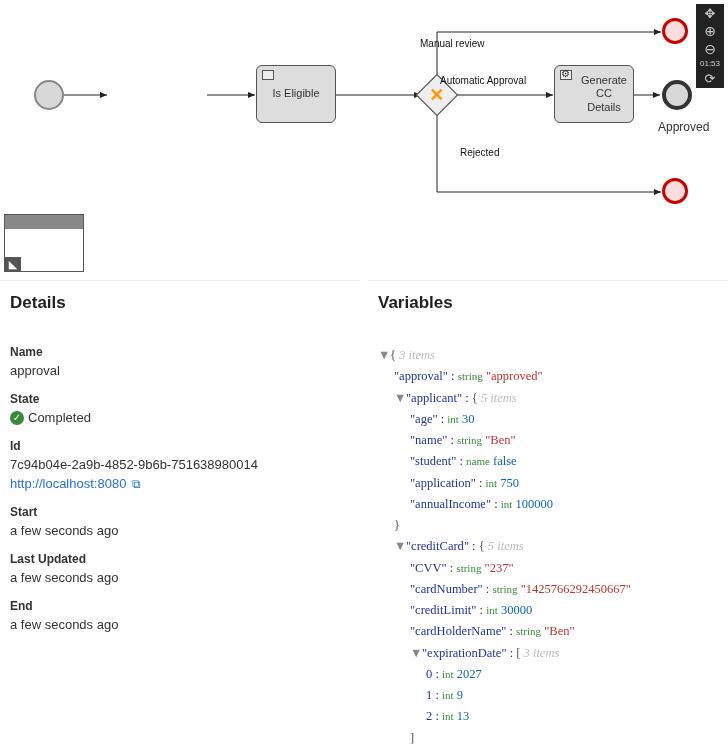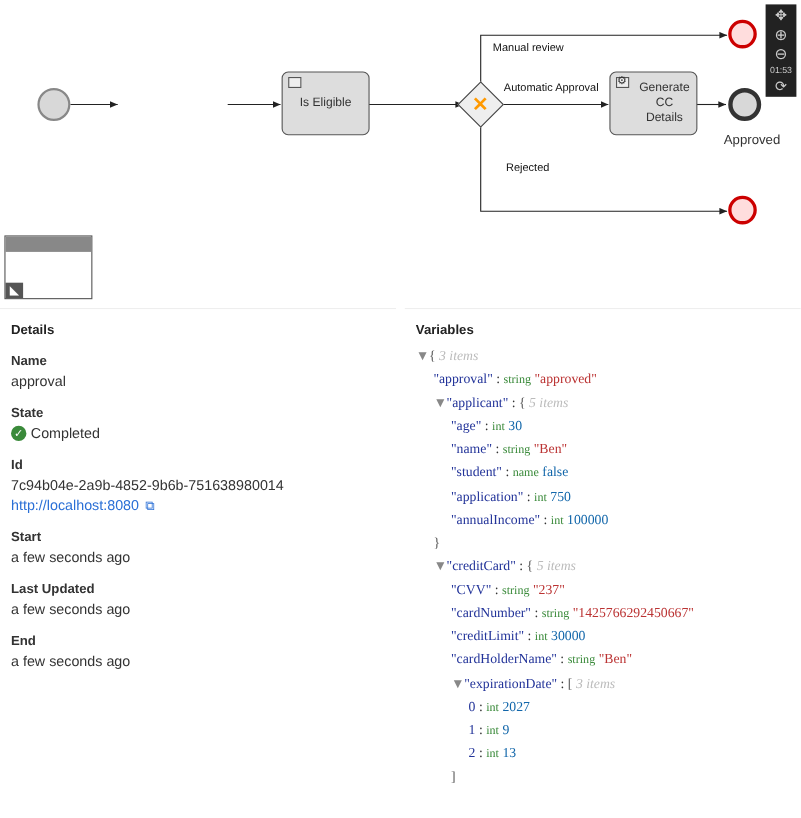--- a/index.html
+++ b/index.html
@@ -77,21 +77,21 @@
   .palette div { color:#ccc; font-size:13px; cursor:pointer; line-height:1; }
 
   .panels {
     display:flex; gap:8px; padding:0;
   }
   .panel {
     flex:1; background:#fff; padding:6px 10px 20px 10px;
     border-top:1px solid #eee;
   }
   .panel h2 {
-    font-size:12px; font-weight:600; margin:6px 0 6px 0; color:#222;
+    font-size:17px; font-weight:600; margin:6px 0 32px 0; color:#222;
   }
   .field-label {
     font-size:12px; font-weight:700; color:#333; margin-top:14px;
   }
   .field-value {
     font-size:13px; color:#333; margin-top:4px;
   }
   .completed-badge {
     display:inline-flex; align-items:center; gap:4px;
   }
@@ -147,22 +147,22 @@
 
   <div class="node-box" style="left:256px; top:65px; width:80px; height:58px;">
     <div class="node-icon"></div>
     <span>Is Eligible</span>
   </div>
 
   <div class="gateway" style="left:422px; top:80px;">
       <span>✕</span>
     </div>
 
-  <div class="edge-label" style="left:448px; top:38px;">Manual review</div>
-  <div class="edge-label" style="left:458px; top:75px;">Automatic Approval</div>
+  <div class="edge-label" style="left:420px; top:38px;">Manual review</div>
+  <div class="edge-label" style="left:440px; top:75px;">Automatic Approval</div>
   <div class="edge-label" style="left:460px; top:147px;">Rejected</div>
 
   <div class="node-box" style="left:554px; top:65px; width:80px; height:58px;padding-left:24px;">
     <div class="node-icon gear"></div>
     <span>Generate CC Details</span>
   </div>
 
   <div class="term-red" style="left:662px; top:18px;"></div>
   <div class="end-circle" style="left:662px; top:80px;"></div>
   <div class="end-label" style="left:658px; top:120px;">Approved</div>

